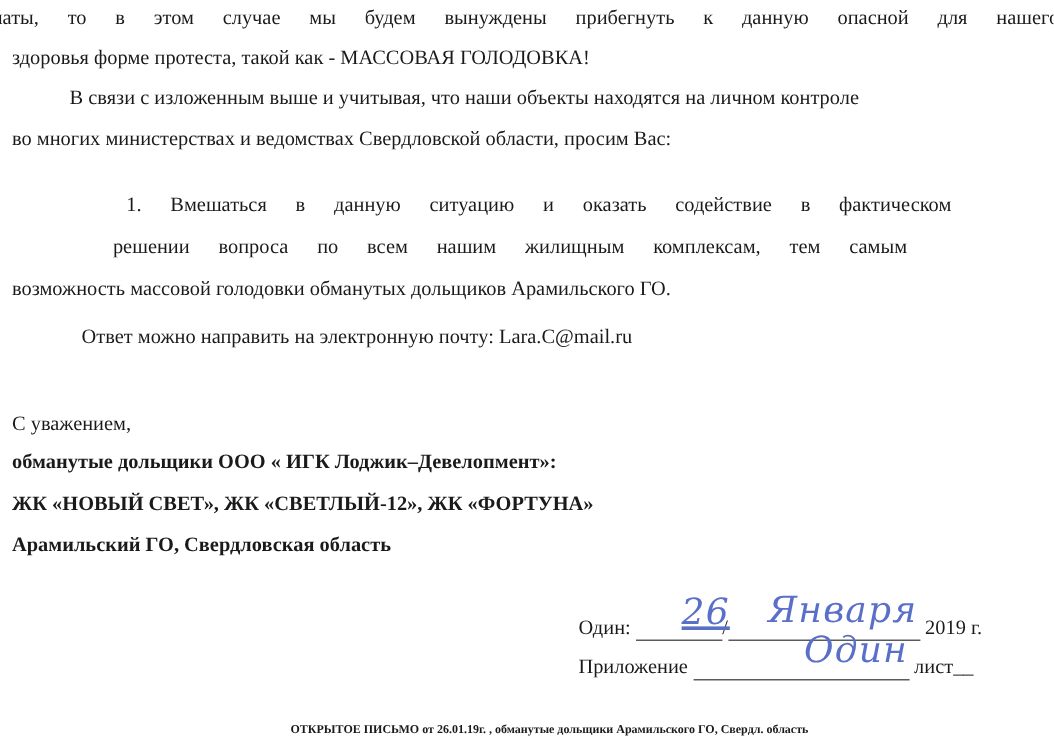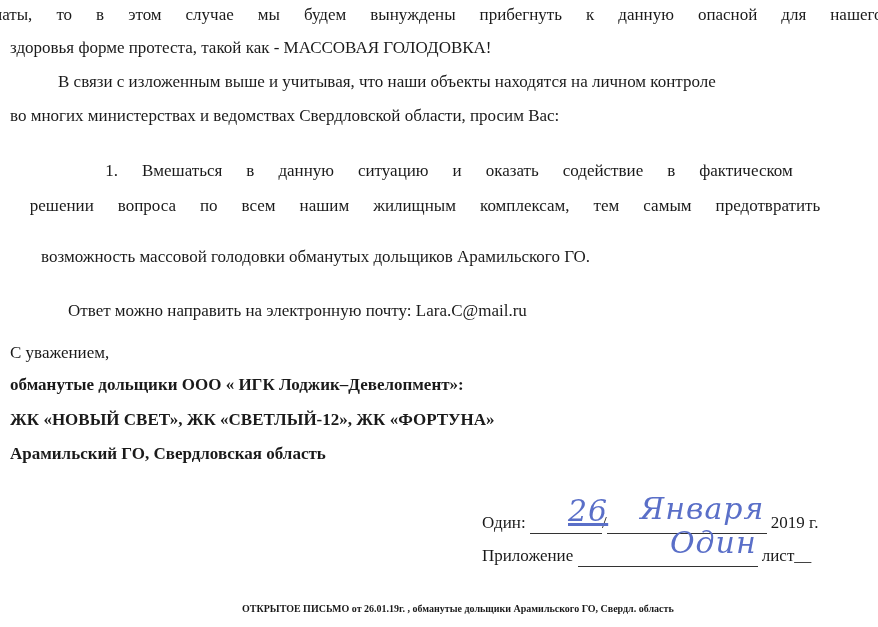--- a/index.html
+++ b/index.html
@@ -57,25 +57,24 @@
 <div class="line just" style="top:195px;">
   <span>решении</span>
   <span>вопроса</span>
   <span>по</span>
   <span>всем</span>
   <span>нашим</span>
   <span>жилищным</span>
   <span>комплексам,</span>
   <span>тем</span>
   <span>самым</span>
-  <span>предотвратить</span>
 </div>
-<div class="line" style="top:246px; left:10px;margin-left:31px;">возможность массовой голодовки обманутых дольщиков Арамильского ГО.</div>
+<div class="line" style="top:230px; left:10px;">возможность массовой голодовки обманутых дольщиков Арамильского ГО.</div>
 
-<div class="line" style="top:270px; left:68px;margin-top:30px;">Ответ можно направить на электронную почту: Lara.C@mail.ru</div>
+<div class="line" style="top:270px; left:68px;">Ответ можно направить на электронную почту: Lara.C@mail.ru</div>
 
 <div class="line" style="top:342px; left:10px;">С уважением,</div>
 <div class="line bold" style="top:374px; left:10px;">обманутые дольщики ООО « ИГК Лоджик–Девелопмент»:</div>
 <div class="line bold" style="top:409px; left:10px;">ЖК «НОВЫЙ СВЕТ», ЖК «СВЕТЛЫЙ-12»,  ЖК «ФОРТУНА»</div>
 <div class="line bold" style="top:443px; left:10px;">Арамильский ГО, Свердловская область</div>
 
 <div class="line" style="top:512px; left:482px;">
   <span>Один:</span>
   <span class="uline" style="width:72px;"></span><span>/</span><span class="uline" style="width:160px;"></span>
   <span>2019 г.</span>

